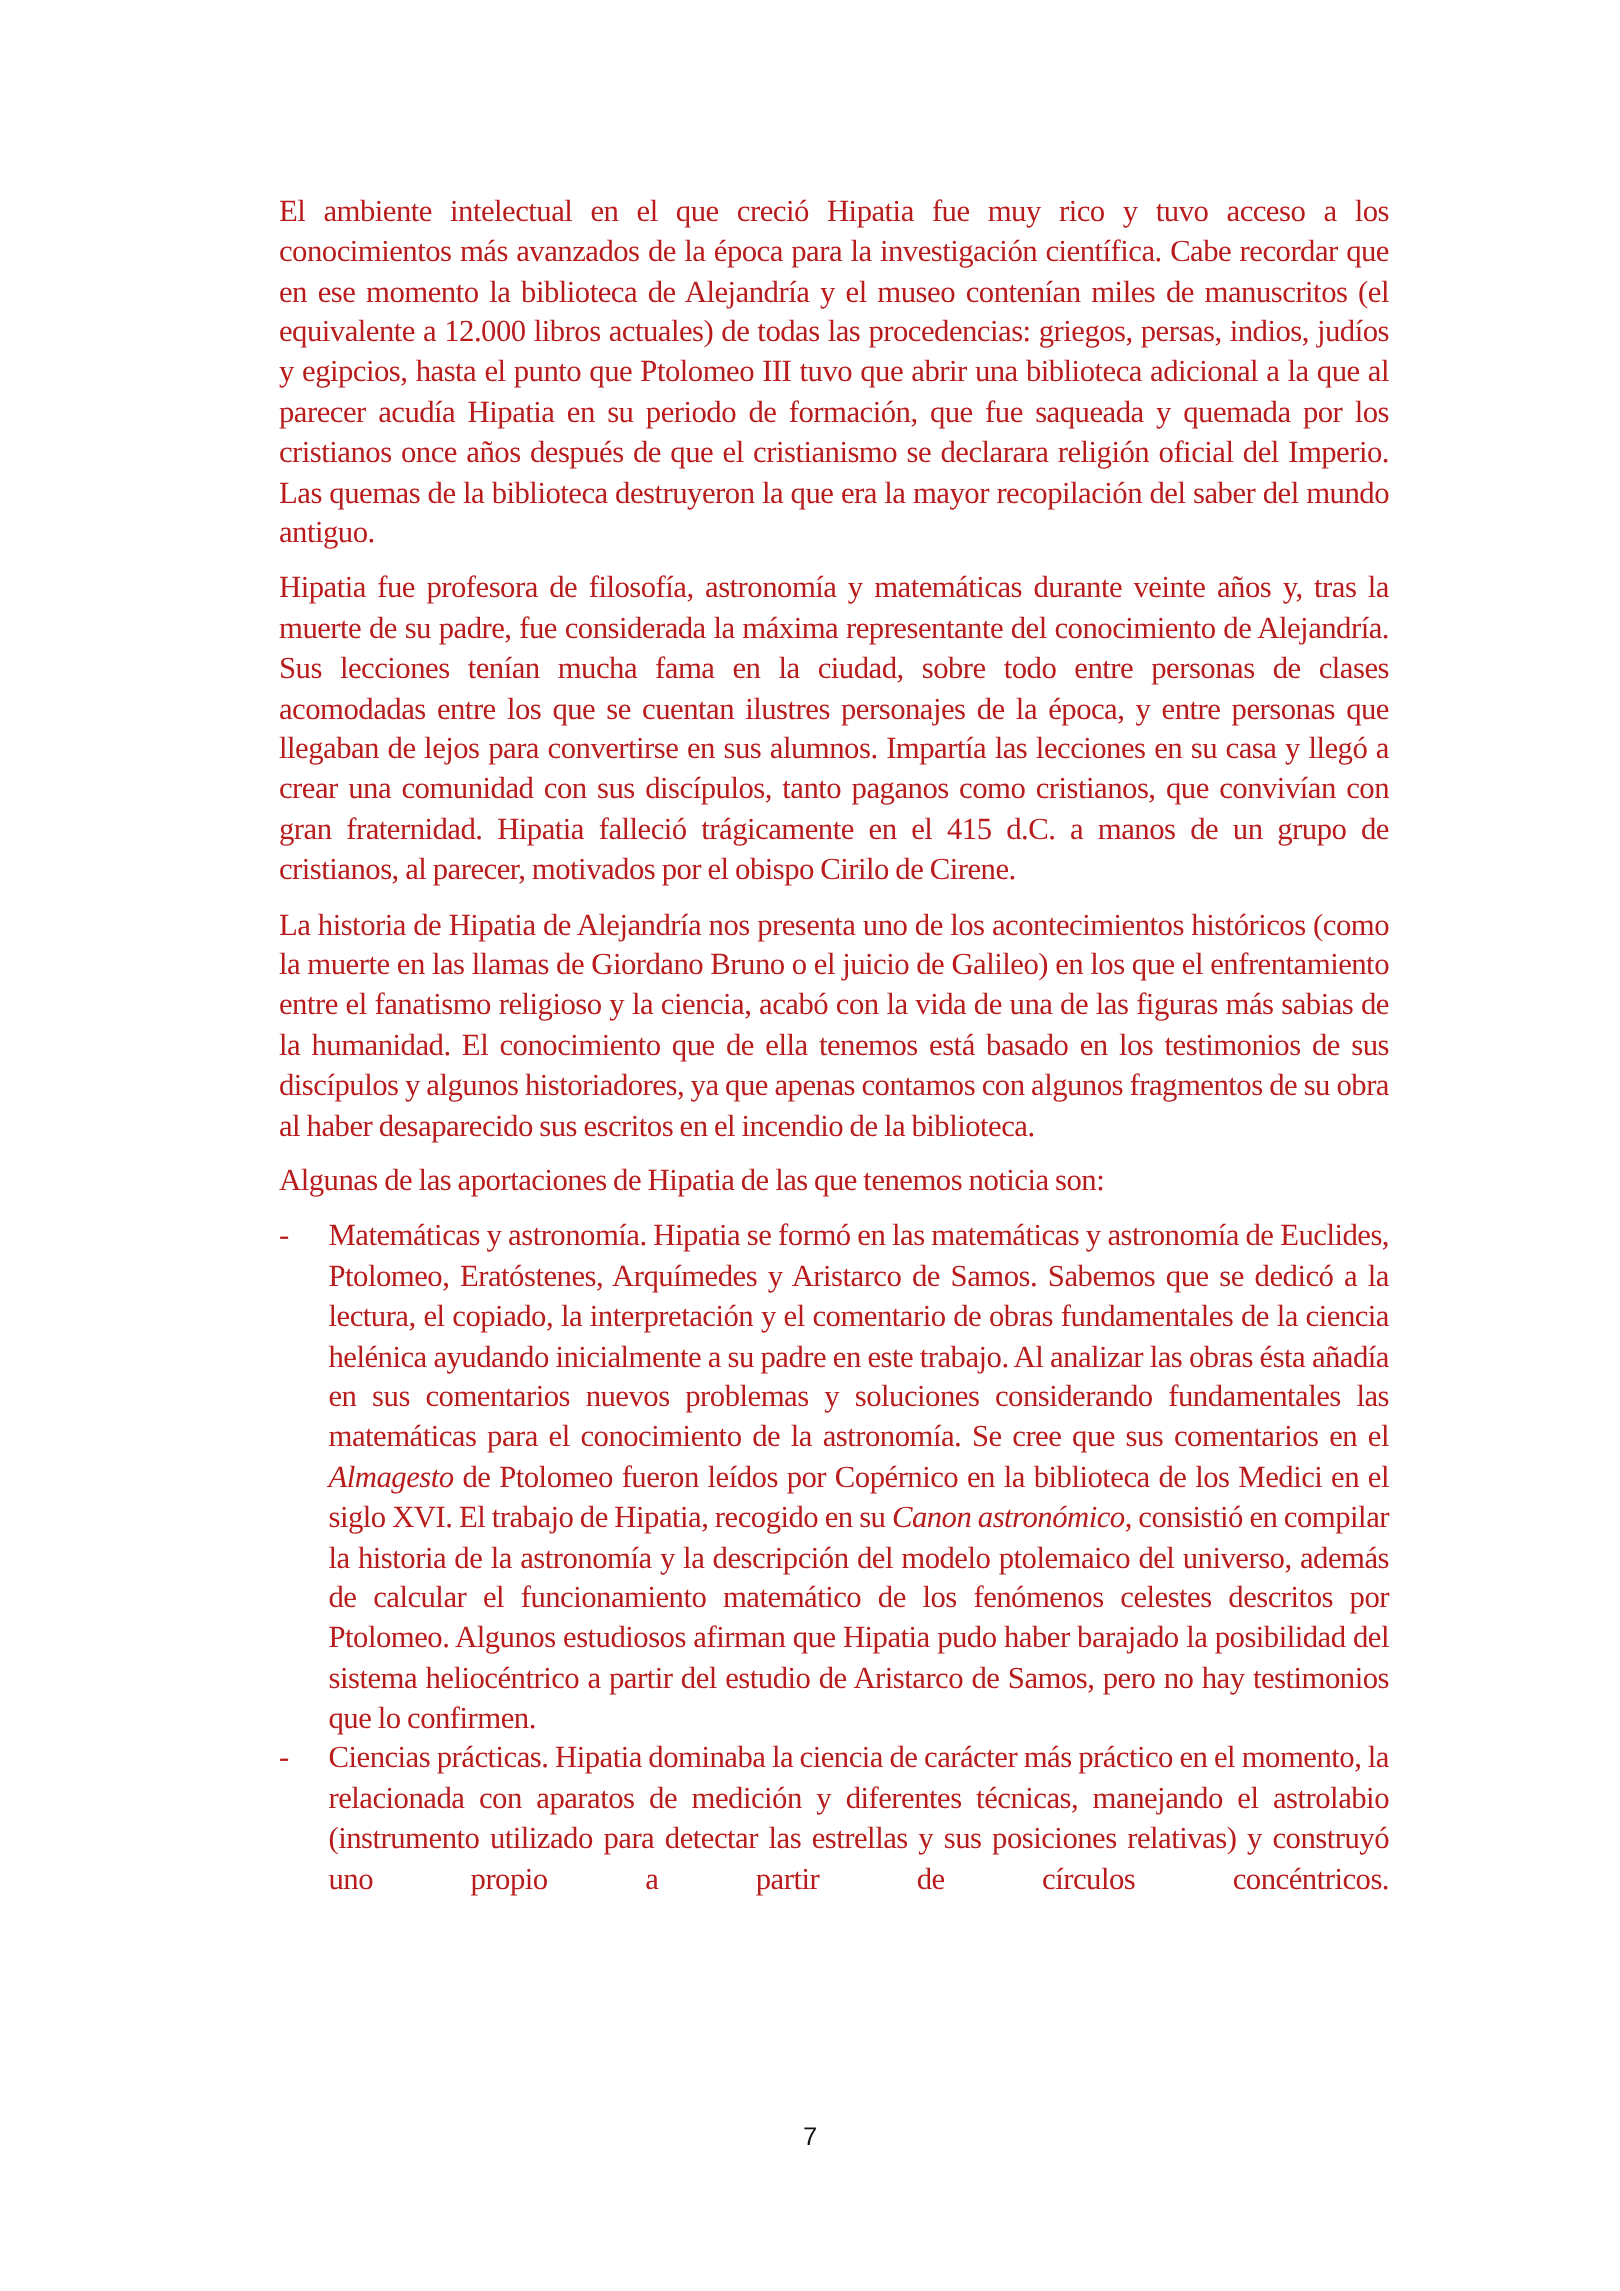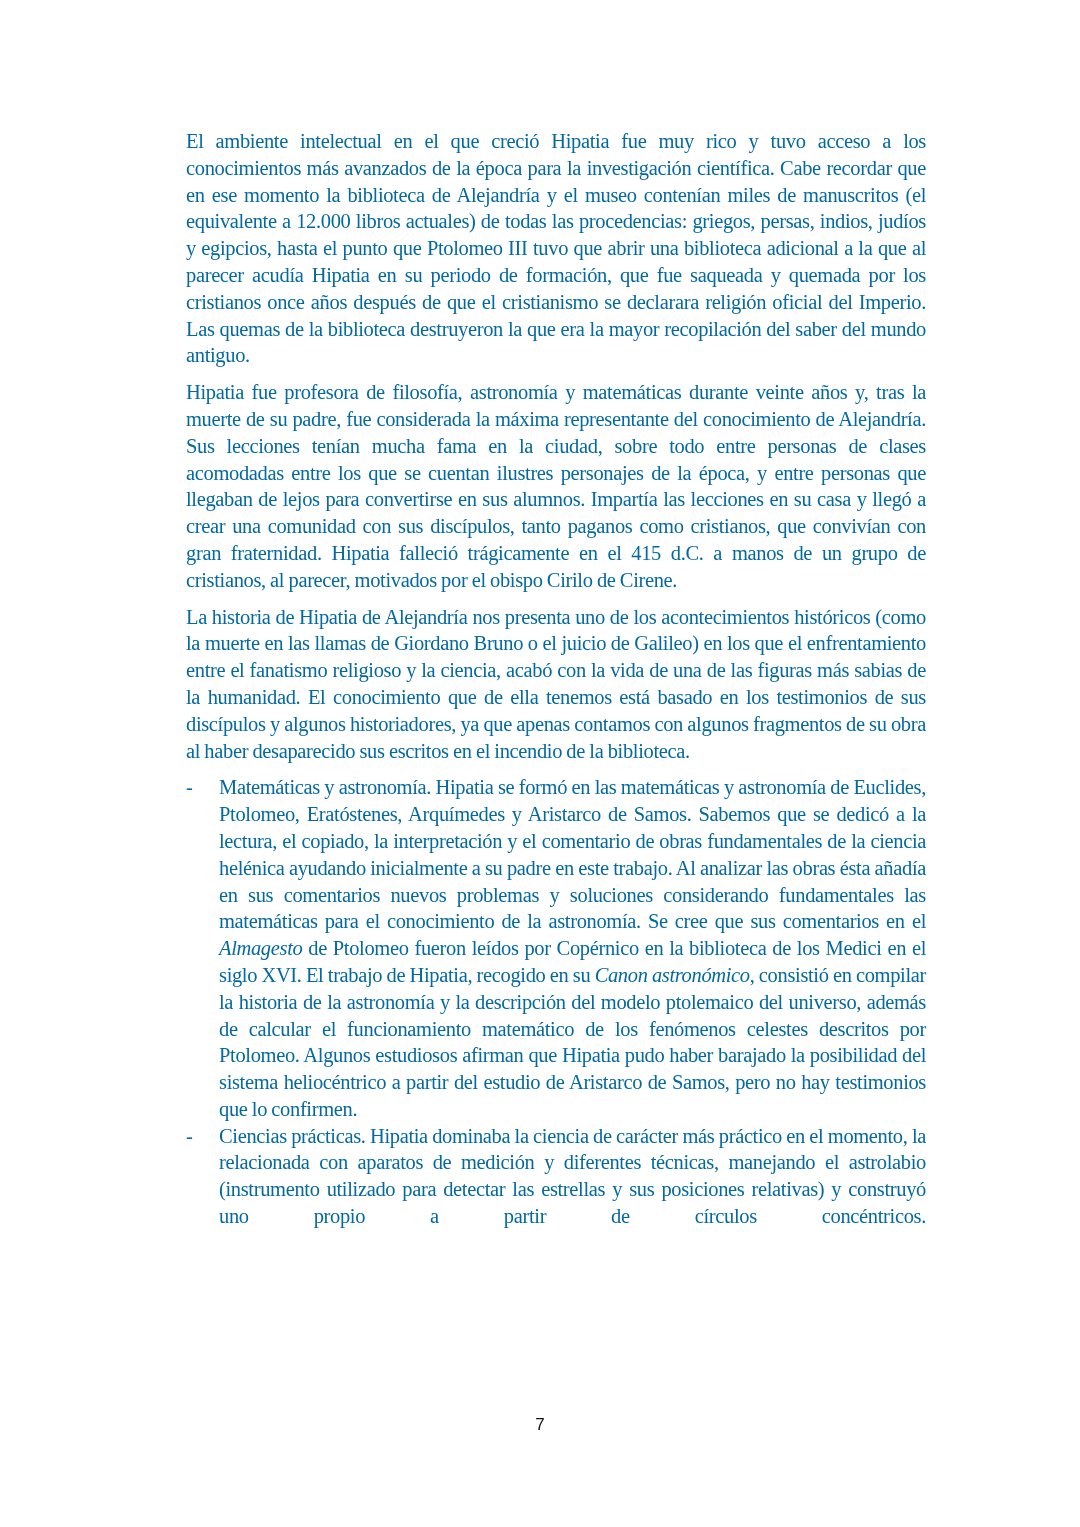--- a/index.html
+++ b/index.html
@@ -1,40 +1,41 @@
 <!DOCTYPE html>
 <html><head>
 <meta charset="utf-8">
 <style>
   html, body { margin: 0; padding: 0; background: #ffffff; }
   body { width: 1080px; height: 1527px; position: relative; overflow: hidden; }
   .page {
     position: absolute; left: 186px; top: 128px; width: 740px;
     font-family: "Liberation Serif", "DejaVu Serif", serif;
-    font-size: 20.5px; line-height: 26.8px; color: #0369a1;
+    font-size: 20.5px; line-height: 26.8px; color: #b91c1c;
     letter-spacing: -0.35px; word-spacing: -0.5px;
   }
   p { margin: 0 0 10px 0; text-align: justify; }
   ul.bullets { list-style: none; margin: 0; padding: 0; }
   ul.bullets li { position: relative; padding-left: 33px; text-align: justify; margin: 0; }
   ul.bullets li .dash { position: absolute; left: 0; top: 0; }
   .justify-last { text-align-last: justify; }
   .page-number {
     position: absolute; left: 0; width: 1080px; top: 1415px; text-align: center;
     font-family: "Liberation Sans", "DejaVu Sans", sans-serif; font-size: 17px; color: #111;
   }
   i { font-style: italic; margin-top: 12px; }
 </style>
 </head>
 <body>
 
 <div class="page">
   <p>El ambiente intelectual en el que creció Hipatia fue muy rico y tuvo acceso a los conocimientos más avanzados de la época para la investigación científica. Cabe recordar que en ese momento la biblioteca de Alejandría y el museo contenían miles de manuscritos (el equivalente a 12.000 libros actuales) de todas las procedencias: griegos, persas, indios, judíos y egipcios, hasta el punto que Ptolomeo III tuvo que abrir una biblioteca adicional a la que al parecer acudía Hipatia en su periodo de formación, que fue saqueada y quemada por los cristianos once años después de que el cristianismo se declarara religión oficial del Imperio. Las quemas de la biblioteca destruyeron la que era la mayor recopilación del saber del mundo antiguo.</p>
   <p>Hipatia fue profesora de filosofía, astronomía y matemáticas durante veinte años y, tras la muerte de su padre, fue considerada la máxima representante del conocimiento de Alejandría. Sus lecciones tenían mucha fama en la ciudad, sobre todo entre personas de clases acomodadas entre los que se cuentan ilustres personajes de la época, y  entre personas que llegaban de lejos para convertirse en sus alumnos. Impartía las lecciones en su casa y llegó a crear una comunidad con sus discípulos, tanto paganos como cristianos, que convivían  con gran fraternidad. Hipatia falleció trágicamente  en el 415 d.C. a manos de un grupo de cristianos, al parecer, motivados por el obispo Cirilo de Cirene.</p>
   <p>La historia de Hipatia de Alejandría nos presenta uno de los acontecimientos históricos (como la muerte en las llamas de Giordano Bruno o el juicio de Galileo) en los que el enfrentamiento entre el fanatismo religioso y la ciencia, acabó con la vida de una de las figuras más sabias de la humanidad. El conocimiento que de ella tenemos está basado en los testimonios de sus discípulos y algunos historiadores, ya que apenas contamos con algunos fragmentos de su obra al haber desaparecido sus escritos en el incendio de la biblioteca.</p>
+  <p>Algunas de las aportaciones de Hipatia de las que tenemos noticia son:</p>
 
   <ul class="bullets">
     <li>
       <span class="dash">-</span>
       <span>Matemáticas y astronomía. Hipatia se formó en las matemáticas y astronomía de Euclides, Ptolomeo, Eratóstenes, Arquímedes y Aristarco de Samos. Sabemos que se dedicó a la lectura, el copiado, la interpretación y el comentario de obras fundamentales de la ciencia helénica ayudando inicialmente a su padre en este trabajo. Al analizar las obras ésta añadía en sus comentarios nuevos problemas y soluciones considerando fundamentales las matemáticas para el conocimiento de la astronomía. Se cree que sus comentarios en el </span><i>Almagesto</i><span> de Ptolomeo fueron leídos por Copérnico en la biblioteca de los Medici en el siglo XVI. El trabajo de Hipatia, recogido en su </span><i>Canon astronómico</i><span>, consistió en compilar la historia de la astronomía y  la descripción del modelo ptolemaico del universo, además de calcular el funcionamiento matemático de los fenómenos celestes descritos por Ptolomeo. Algunos estudiosos afirman que Hipatia pudo haber barajado la posibilidad del sistema heliocéntrico a partir del estudio de Aristarco de Samos, pero no hay testimonios que lo confirmen.</span>
     </li>
     <li class="justify-last">
       <span class="dash">-</span>
       <span>Ciencias prácticas. Hipatia dominaba la ciencia de carácter más práctico en el momento, la relacionada con aparatos de medición y diferentes técnicas, manejando el astrolabio (instrumento utilizado para detectar las estrellas y sus posiciones relativas) y construyó uno propio a partir de círculos concéntricos.</span>
     </li>

